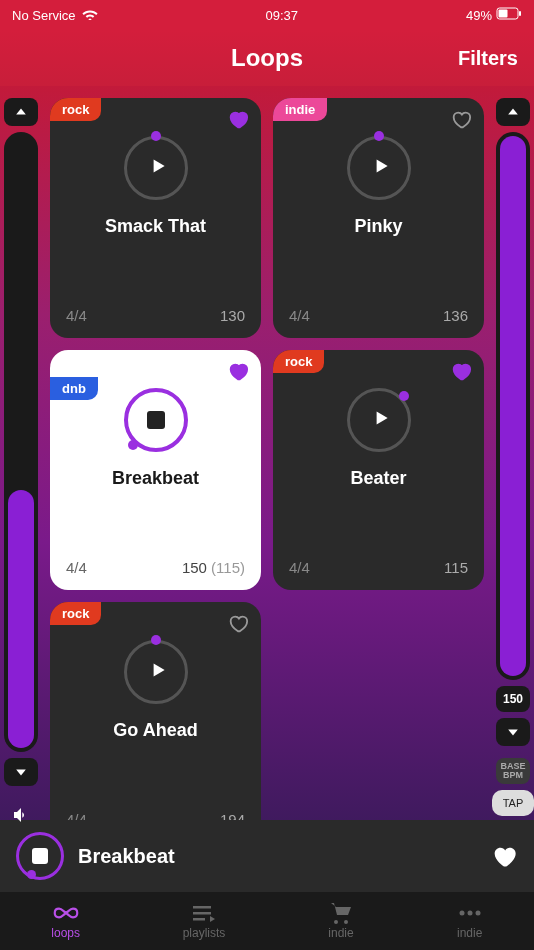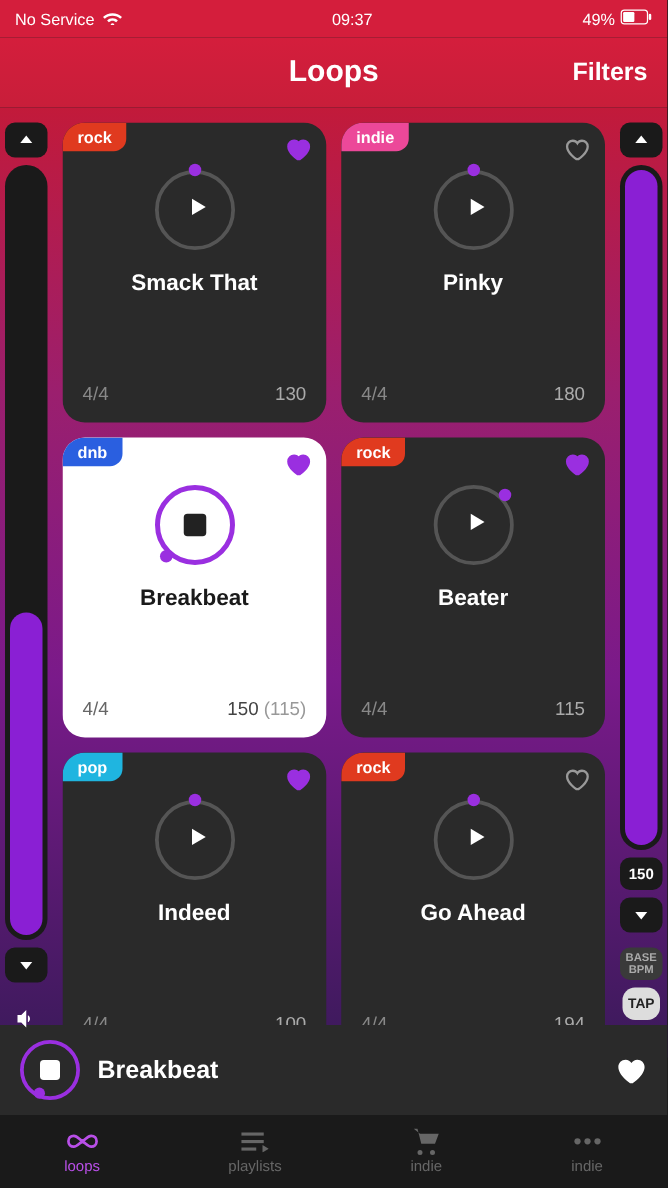--- a/index.html
+++ b/index.html
@@ -23,32 +23,32 @@
 
 .rail-track { width: 34px; background: #1a1a1a; border-radius: 22px; position: relative; overflow: hidden; }
 .left-rail .rail-track { height: 620px; }
 .right-rail .rail-track { height: 548px; }
 
 .rail-fill-left { position: absolute; bottom: 4px; left: 4px; right: 4px; height: 258px; background: #8a1fd4; border-radius: 16px; }
 .rail-fill-right { position: absolute; top: 4px; left: 4px; right: 4px; bottom: 4px; background: #8a1fd4; border-radius: 16px; }
 
 .rail-label { width: 34px; height: 26px; background: #1a1a1a; border-radius: 8px; display: flex; align-items: center; justify-content: center; color: #fff; font-size: 12px; font-weight: 600; margin-top: 6px; }
 .rail-badge { width: 34px; height: 26px; background: #3a3a3a; border-radius: 8px; display: flex; align-items: center; justify-content: center; color: #aaa; font-size: 9px; font-weight: 700; margin-top: 6px; line-height: 1; text-align:center; }
-.rail-tap { width: 30px; height: 26px; background: #ddd; border-radius: 10px; display: flex; align-items: center; justify-content: center; color: #222; font-size: 11px; font-weight: 700; margin-top: 6px; }
+.rail-tap { width: 42px; height: 26px; background: #ddd; border-radius: 10px; display: flex; align-items: center; justify-content: center; color: #222; font-size: 11px; font-weight: 400; margin-top: 6px; }
 .rail-sound { width: 34px; height: 34px; display: flex; align-items: center; justify-content: center; margin-top: 6px; }
 
 .cards-grid { position: absolute; left: 50px; right: 50px; top: 12px; bottom: 0; display: grid; grid-template-columns: 1fr 1fr; gap: 12px; grid-auto-rows: 240px; overflow: hidden; }
 
 .card { background: #2a2a2a; border-radius: 18px; padding: 0; position: relative; display: flex; flex-direction: column; overflow: hidden; }
 .card.active { background: #fff; }
 
 .card-tag { position: absolute; top: 0; left: 0; padding: 4px 12px; border-radius: 0 0 10px 0; font-size: 13px; font-weight: 600; color: #fff; }
 .tag-rock { background: #e03a1f; }
 .tag-indie { background: #ec4899; }
-.tag-dnb { background: #2a5fe0; }
+.tag-dnb { background: #2a5fe0; margin-top: 27px; }
 .tag-pop { background: #1fb5e0; }
 
 .card-heart { position: absolute; top: 10px; right: 12px; width: 22px; height: 22px; }
 
 .card-play { margin: 38px auto 0; width: 64px; height: 64px; position: relative; }
 .play-ring { width: 64px; height: 64px; border: 3px solid #555; border-radius: 50%; position: absolute; }
 .card.active .play-ring { border-color: #9a2fe0; border-width: 4px; }
 .play-dot { width: 10px; height: 10px; background: #9a2fe0; border-radius: 50%; position: absolute; }
 .play-icon { position: absolute; top: 50%; left: 50%; transform: translate(-40%, -50%); }
 .play-icon svg { width: 22px; height: 22px; fill: #fff; }
@@ -173,21 +173,21 @@
         <div class="card-play">
           <div class="play-ring"></div>
           <div class="play-dot" style="top:-5px;left:50%;margin-left:-5px;"></div>
           <div class="play-icon"><svg viewBox="0 0 24 24">
               <path d="M7 5v14l12-7z"></path>
             </svg></div>
         </div>
         <div class="card-title">Pinky</div>
         <div class="card-footer">
           <span>4/4</span>
-          <span class="footer-bpm">180</span>
+          <span class="footer-bpm">136</span>
         </div>
       </div>
       <div class="card active">
         <div class="card-tag tag-dnb">dnb</div>
         <div class="card-heart"><svg viewBox="0 0 24 24" width="22" height="22" fill="#9a2fe0" stroke="#9a2fe0" stroke-width="2">
             <path d="M12 21s-8-5.3-8-11c0-2.8 2.2-5 5-5 1.7 0 3.2.9 4 2.2C13.8 5.9 15.3 5 17 5c2.8 0 5 2.2 5 5 0 5.7-8 11-8 11h-2z"></path>
           </svg></div>
         <div class="card-play">
           <div class="play-ring"></div>
           <div class="play-dot" style="bottom:2px;left:4px;"></div>
@@ -208,38 +208,20 @@
           <div class="play-ring"></div>
           <div class="play-dot" style="top:3px;right:2px;"></div>
           <div class="play-icon"><svg viewBox="0 0 24 24">
               <path d="M7 5v14l12-7z"></path>
             </svg></div>
         </div>
         <div class="card-title">Beater</div>
         <div class="card-footer">
           <span>4/4</span>
           <span class="footer-bpm">115</span>
-        </div>
-      </div>
-      <div class="card">
-        <div class="card-tag tag-pop">pop</div>
-        <div class="card-heart"><svg viewBox="0 0 24 24" width="22" height="22" fill="#9a2fe0" stroke="#9a2fe0" stroke-width="2">
-            <path d="M12 21s-8-5.3-8-11c0-2.8 2.2-5 5-5 1.7 0 3.2.9 4 2.2C13.8 5.9 15.3 5 17 5c2.8 0 5 2.2 5 5 0 5.7-8 11-8 11h-2z"></path>
-          </svg></div>
-        <div class="card-play">
-          <div class="play-ring"></div>
-          <div class="play-dot" style="top:-5px;left:50%;margin-left:-5px;"></div>
-          <div class="play-icon"><svg viewBox="0 0 24 24">
-              <path d="M7 5v14l12-7z"></path>
-            </svg></div>
-        </div>
-        <div class="card-title">Indeed</div>
-        <div class="card-footer">
-          <span>4/4</span>
-          <span class="footer-bpm">100</span>
         </div>
       </div>
       <div class="card">
         <div class="card-tag tag-rock">rock</div>
         <div class="card-heart"><svg viewBox="0 0 24 24" width="22" height="22" fill="none" stroke="#999" stroke-width="2">
             <path d="M12 21s-8-5.3-8-11c0-2.8 2.2-5 5-5 1.7 0 3.2.9 4 2.2C13.8 5.9 15.3 5 17 5c2.8 0 5 2.2 5 5 0 5.7-8 11-8 11h-2z"></path>
           </svg></div>
         <div class="card-play">
           <div class="play-ring"></div>
           <div class="play-dot" style="top:-5px;left:50%;margin-left:-5px;"></div>

